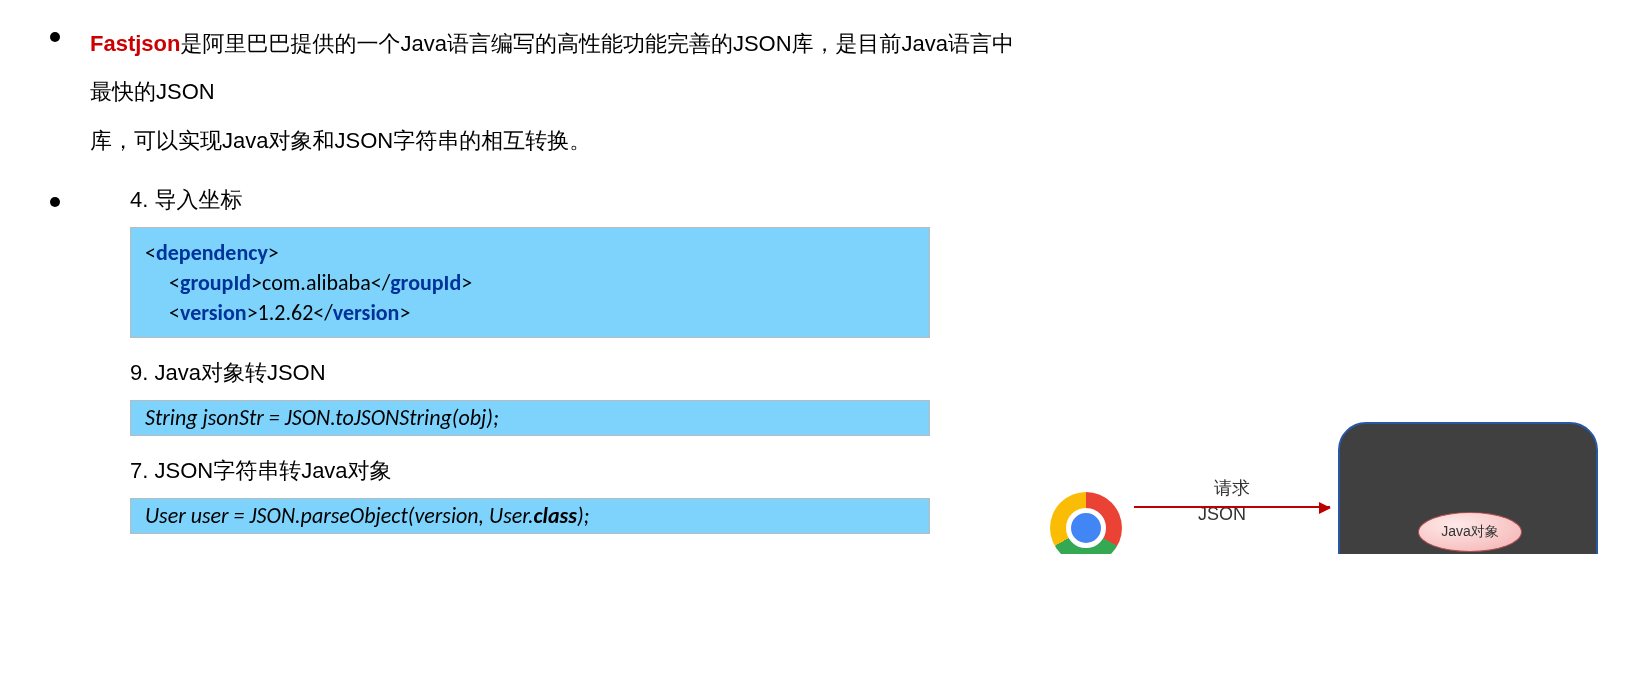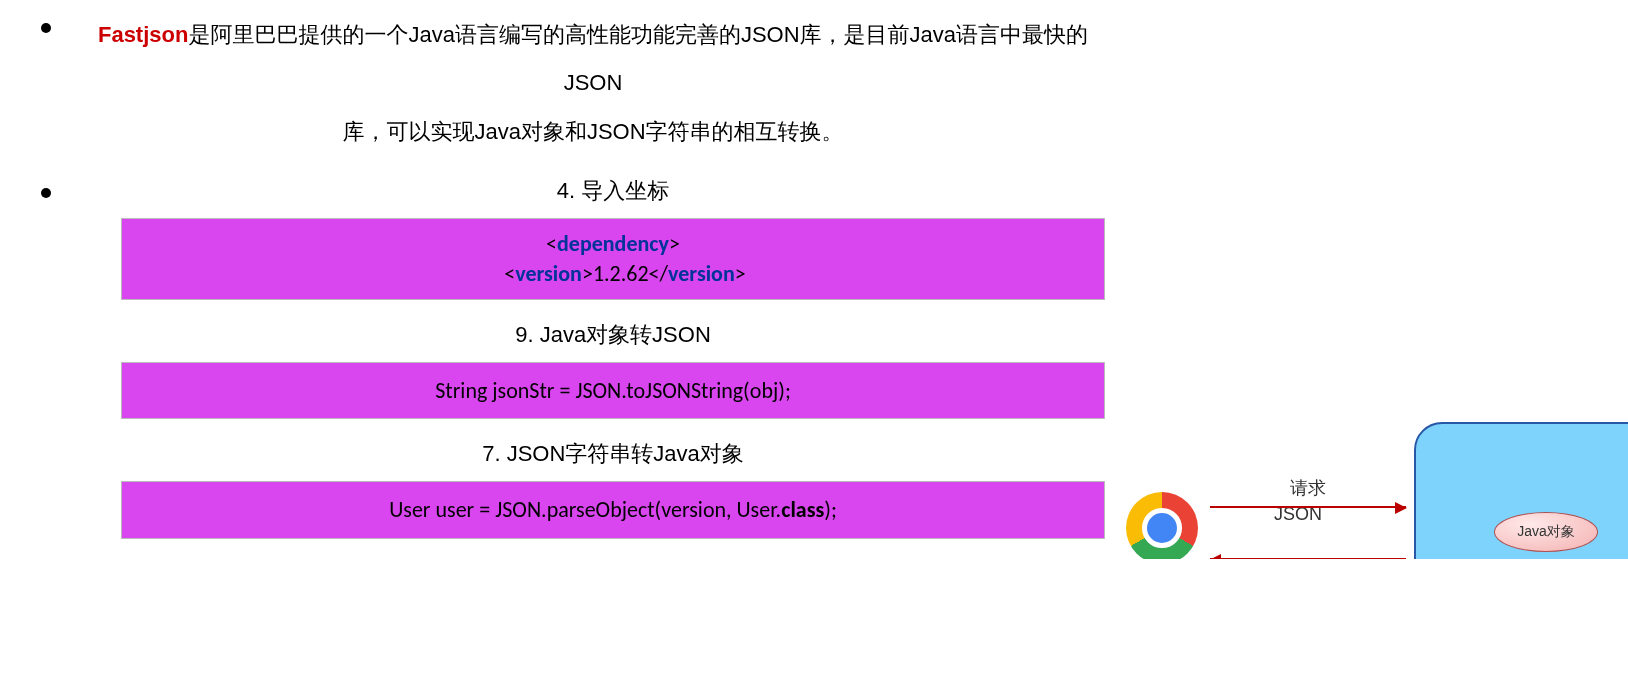--- a/index.html
+++ b/index.html
@@ -9,44 +9,44 @@
     font-family: "Microsoft YaHei", "SimSun", Arial, sans-serif;
     font-size: 22px;
     color: #000;
     background: #fff;
     width: 1628px;
   }
   .container { display: flex; }
   .left { flex: 0 0 1010px; }
   .right { flex: 1; position: relative; }
 
-  ul.bullets { list-style: none; padding: 0; margin: 1px; text-align: center; }
+  ul.bullets { list-style: none; padding: 0; margin: 10px; }
   ul.bullets > li { position: relative; padding-left: 60px; margin-bottom: 10px; }
   ul.bullets > li::before {
     content: ""; position: absolute; left: 20px; top: 12px;
     width: 10px; height: 10px; background: #000; border-radius: 50%;
   }
   .intro-line { line-height: 2.2; }
   .highlight { color: #c00; font-weight: bold; }
 
   .step { margin: 20px 0 12px 40px; }
   .codebox {
     margin-left: 40px;
-    background: #d946ef;
+    background: #7dd3fc;
     border: 1px solid #bbb;
     padding: 10px 14px;
     font-family: Calibri, Arial, sans-serif;
     font-size: 22px;
     line-height: 1.35;
-    width: 984px;
+    width: 800px;
   }
   .codebox .tag { color: #003399; font-weight: bold; }
   .codebox .txt { color: #000; }
   .codebox .indent1 { padding-left: 24px; display: block; }
-  .codebox.single { padding: 13px 14px; }
+  .codebox.single { padding: 2px 14px; font-style: italic; }
   .kw { font-weight: bold; }
 
   
   .diagram {
     position: absolute;
     top: 412px; left: 20px;
     width: 560px; height: 230px;
   }
   .chrome {
     position: absolute; left: 0; top: 70px;
@@ -74,21 +74,21 @@
   .lbl { position: absolute; font-size: 18px; color: #333; white-space: nowrap; }
   .lbl.req { left: 152px; top: 54px; margin-left: 12px; }
   .lbl.json { left: 148px; top: 82px; }
   .lbl.resp { left: 152px; top: 140px; }
 
   .server-box {
     position: absolute; left: 288px; top: 0;
     width: 260px; height: 216px;
     border: 2.5px solid #2857a5;
     border-radius: 28px;
-    background: #7dd3fc;
+    background: #404040;
   }
   .java-oval {
     position: absolute; left: 78px; top: 88px;
     width: 104px; height: 40px;
     background: radial-gradient(ellipse at 35% 30%, #ffe9e9, #f4b0b0);
     border: 1px solid #b05050;
     border-radius: 50%;
     font-size: 14px; color: #333;
     display: flex; align-items: center; justify-content: center;
   }
@@ -103,20 +103,21 @@
         <div class="intro-line">
           <span class="highlight">Fastjson</span><span>是阿里巴巴提供的一个Java语言编写的高性能功能完善的JSON库，是目前Java语言中最快的JSON</span>
         </div>
         <div class="intro-line">库，可以实现Java对象和JSON字符串的相互转换。</div>
       </li>
       <li>
 
         <div class="step">4. 导入坐标</div>
         <div class="codebox">
           <div><span class="txt">&lt;</span><span class="tag">dependency</span><span class="txt">&gt;</span></div>
+          <span class="indent1"><span class="txt">&lt;</span><span class="tag">groupId</span><span class="txt">&gt;</span><span class="txt">com.alibaba</span><span class="txt">&lt;/</span><span class="tag">groupId</span><span class="txt">&gt;</span></span>
           <span class="indent1"><span class="txt">&lt;</span><span class="tag">version</span><span class="txt">&gt;</span><span class="txt">1.2.62</span><span class="txt">&lt;/</span><span class="tag">version</span><span class="txt">&gt;</span></span>
         </div>
 
         <div class="step">9. Java对象转JSON</div>
         <div class="codebox single">
           <span>String jsonStr = JSON.toJSONString(obj);</span>
         </div>
 
         <div class="step">7. JSON字符串转Java对象</div>
         <div class="codebox single">

